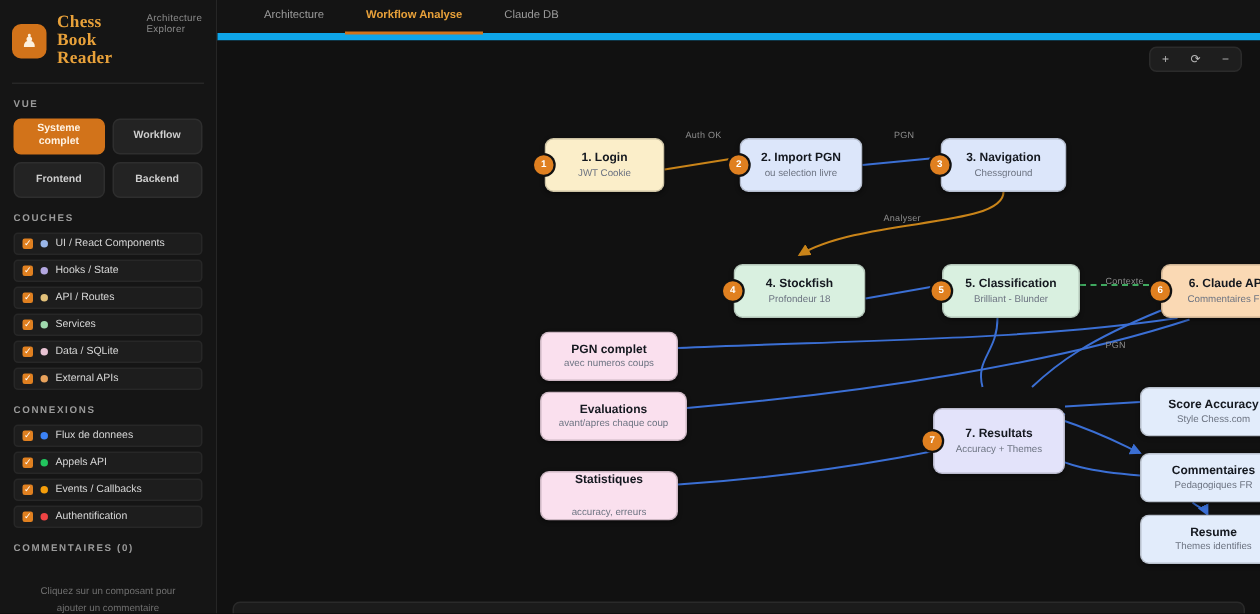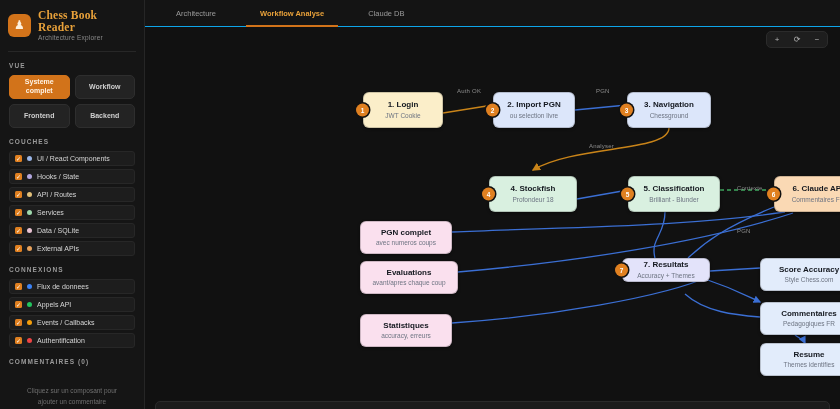--- a/index.html
+++ b/index.html
@@ -20,21 +20,21 @@
     flex: 0 0 145px;
   }
   .brand { display: flex; align-items: center; gap: 7px; padding: 9px 8px 8px 8px; }
   .brand-logo {
     width: 23px; height: 23px; border-radius: 6px;
     background: #d2731a;
     display: flex; align-items: center; justify-content: center;
     color: #fdf0dd; font-size: 12px; line-height: 1;
     flex: 0 0 23px;
   }
-  .brand-text { display: flex; flex-direction: column; gap: 1px; }
+  .brand-text { display: flex; flex-direction: row; gap: 1px; }
   .brand-title {
     font-family: "Liberation Serif", serif;
     font-size: 11.5px; color: #e8a13a; font-weight: 700; letter-spacing: .2px;
   }
   .brand-sub { font-size: 6.5px; color: #8a8a8a; letter-spacing: .2px; }
   .sb-divider { height: 1px; background: #272727; margin: 2px 8px 0 8px; }
 
   .sec-title {
     font-size: 6.5px; color: #9a9a9a; letter-spacing: 1.1px;
     font-weight: 700; padding: 10px 9px 6px 9px;
@@ -71,22 +71,22 @@
 
   .comment-hint {
     font-size: 6.5px; color: #6f6f6f; text-align: center;
     line-height: 1.7; padding: 14px 18px 0 18px;
   }
 
   
   #main { flex: 1; position: relative; background: #0d0d0d; }
   #tabbar {
     height: 27px; background: #141414;
-    border-bottom: 1px solid #0ea5e9;
-    display: flex; align-items: flex-end; gap: 16px; padding-left: 17px;
+    border-bottom: 5px solid #0ea5e9;
+    display: flex; align-items: flex-end; gap: 0; padding-left: 17px;
   }
   .tab {
     font-size: 7.5px; color: #9b9b9b; padding: 0 14px 7px 14px;
     border-bottom: 2px solid transparent; position: relative; top: 1px;
   }
   .tab.active { color: #e8a13a; font-weight: 700; border-bottom-color: #d2731a; }
 
   #canvas {
     position: absolute; top: 27px; left: 0; right: 0; bottom: 0;
     background: #111111; overflow: hidden;
@@ -299,35 +299,35 @@
       <div class="node" style="left: 483px; top: 149px; width: 92px; height: 36px; background: rgb(217, 240, 224); text-align: right;">
         <div class="badge">5</div>
         <div class="node-title">5. Classification</div>
         <div class="node-sub">Brilliant - Blunder</div>
       </div>
       <div class="node" style="left: 629px; top: 149px; width: 88px; height: 36px; background: rgb(250, 217, 180);">
         <div class="badge">6</div>
         <div class="node-title">6. Claude API</div>
         <div class="node-sub">Commentaires FR</div>
       </div>
-      <div class="node" style="left: 477px; top: 231px; width: 88px; height: 24px; background: rgb(227, 227, 250); align-items: center;">
+      <div class="node" style="left: 477px; top: 245px; width: 88px; height: 44px; background: rgb(227, 227, 250); align-items: center;">
         <div class="badge">7</div>
         <div class="node-title">7. Resultats</div>
         <div class="node-sub">Accuracy + Themes</div>
       </div>
 
       <div class="node" style="left: 215px; top: 194px; width: 92px; height: 33px; background: rgb(250, 224, 238);">
         <div class="node-title">PGN complet</div>
         <div class="node-sub">avec numeros coups</div>
       </div>
       <div class="node" style="left: 215px; top: 234px; width: 98px; height: 33px; background: rgb(250, 224, 238);">
         <div class="node-title">Evaluations</div>
         <div class="node-sub">avant/apres chaque coup</div>
       </div>
-      <div class="node" style="left: 215px; top: 287px; width: 92px; height: 33px; background: rgb(250, 224, 238);">
+      <div class="node" style="left: 215px; top: 287px; width: 92px; height: 33px; background: rgb(250, 224, 238); justify-content: space-between;">
         <div class="node-title">Statistiques</div>
         <div class="node-sub">accuracy, erreurs</div>
       </div>
 
       <div class="node" style="left: 615px; top: 231px; width: 98px; height: 33px; background: rgb(226, 236, 251);">
         <div class="node-title">Score Accuracy</div>
         <div class="node-sub">Style Chess.com</div>
       </div>
       <div class="node" style="left: 615px; top: 275px; width: 98px; height: 33px; background: rgb(226, 236, 251);">
         <div class="node-title">Commentaires</div>

